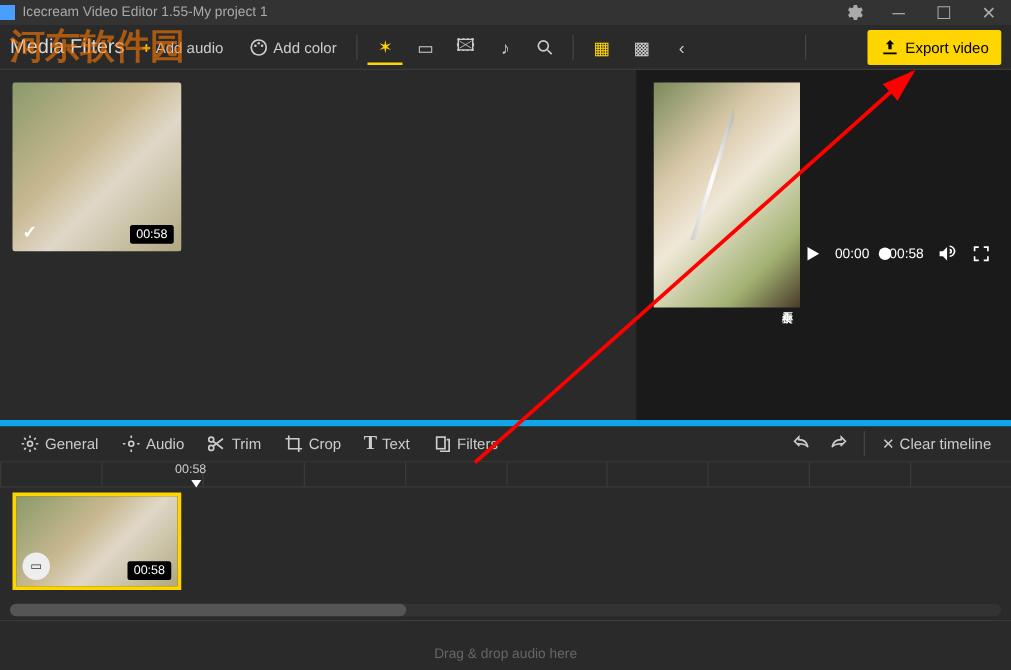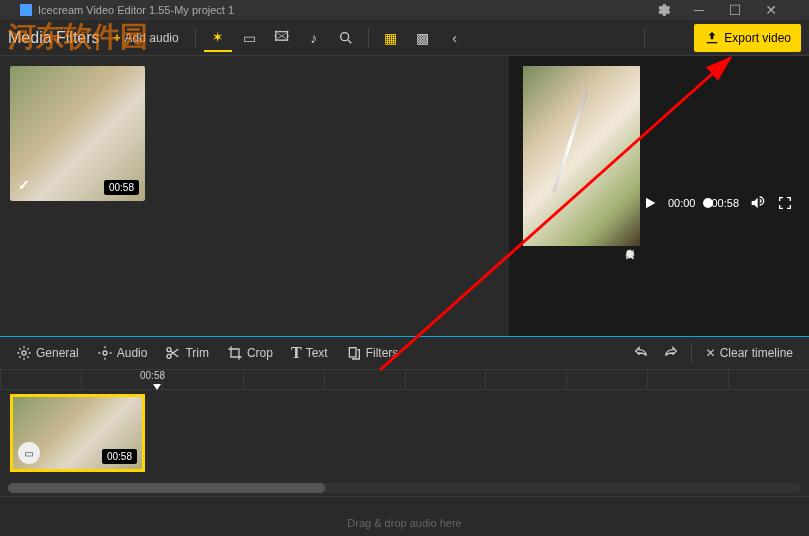--- a/index.html
+++ b/index.html
@@ -1,18 +1,18 @@
 <!DOCTYPE html>
 <html><head>
 <meta charset="utf-8">
 <style>
 * { margin: 0; padding: 0; box-sizing: border-box; font-family: Arial, sans-serif; }
 body { width: 809px; height: 536px; background: #2a2a2a; color: #ccc; font-size: 12px; overflow: hidden; position: relative; }
 
-.titlebar { height: 20px; background: #333; display: flex; align-items: center; padding: 0 20px; font-size: 11px; color: #aaa; }
+.titlebar { height: 20px; background: #333; display: flex; align-items: center; padding: 0 0; font-size: 11px; color: #aaa; }
 .titlebar .t-icon { width: 12px; height: 12px; background: #4a9eff; margin-right: 6px; }
 .titlebar .spacer { flex: 1; }
 .titlebar .ctl { width: 36px; height: 20px; display: flex; align-items: center; justify-content: center; cursor: pointer; font-size: 14px; }
 
 .topbar { height: 36px; background: #2a2a2a; border-bottom: 1px solid #3a3a3a; display: flex; align-items: center; padding: 0 8px; gap: 4px; }
 .ml-label { font-size: 16px; color: #ddd; margin-right: 2px; position: relative; }
 .watermark { position: absolute; top: 18px; left: 8px; font-size: 28px; font-weight: bold; color: #ff7a00; opacity: 0.6; z-index: 5; pointer-events: none; }
 .watermark .sub { font-size: 12px; color: #ff7a00; display: block; }
 .btn { display: flex; align-items: center; gap: 4px; padding: 4px 8px; cursor: pointer; border-radius: 2px; }
 .btn .plus { color: #ffd500; font-weight: bold; }
@@ -30,21 +30,21 @@
 
 .preview-panel { width: 300px; background: #1a1a1a; padding: 10px 14px; display: flex; flex-direction: row; }
 .preview-img { width: 100%; height: 180px; background: linear-gradient(135deg, #7a8a5a 0%, #d8c8a8 30%, #f0e8d8 50%, #a0b070 80%, #4a3a2a 100%); position: relative; }
 .preview-img .knife { position: absolute; top: 10%; left: 25%; width: 30%; height: 60%; background: linear-gradient(90deg, #ccc, #fff, #bbb); clip-path: polygon(0 100%, 100% 0, 100% 10%, 10% 100%); }
 .preview-img .txt { position: absolute; bottom: 4px; right: 4px; font-size: 9px; color: #fff; writing-mode: vertical-rl; }
 .player-ctrl { display: flex; align-items: center; gap: 8px; margin-top: 14px; color: #fff; font-size: 11px; }
 .play-btn { width: 20px; height: 20px; display: flex; align-items: center; justify-content: center; cursor: pointer; }
 .seek { flex: 1; height: 2px; background: #555; position: relative; cursor: pointer; }
 .seek .knob { position: absolute; left: 0; top: -4px; width: 10px; height: 10px; background: #fff; border-radius: 50%; }
 
-.edit-bar { height: 34px; border-top: 1px solid #0ea5e9; border-bottom: 1px solid #3a3a3a; display: flex; align-items: center; padding: 0 8px; gap: 2px; }
+.edit-bar { height: 34px; border-top: 5px solid #0ea5e9; border-bottom: 1px solid #3a3a3a; display: flex; align-items: center; padding: 0 8px; gap: 2px; }
 
 .timeline { flex: 1; background: #2a2a2a; }
 .tl-ruler { height: 20px; background: #2a2a2a; position: relative; border-bottom: 1px solid #3a3a3a; }
 .tl-marker { position: absolute; left: 140px; top: 0; color: #ccc; font-size: 10px; }
 .tl-marker::after { content: ''; position: absolute; top: 14px; left: 50%; width: 0; height: 0; border-left: 4px solid transparent; border-right: 4px solid transparent; border-top: 6px solid #fff; }
 .tl-ticks { position: absolute; inset: 0; display: flex; }
 .tl-ticks span { flex: 1; border-left: 1px solid #3a3a3a; }
 .tl-track { height: 90px; display: flex; align-items: flex-start; padding: 4px 10px; }
 .clip { width: 135px; height: 78px; border: 3px solid #ffd500; background: linear-gradient(135deg, #8a9a6a 0%, #c8b890 40%, #e0d8c8 60%, #b0a880 100%); position: relative; }
 .clip .circ { position: absolute; bottom: 5px; left: 5px; width: 22px; height: 22px; background: #eee; border-radius: 50%; display: flex; align-items: center; justify-content: center; font-size: 10px; color: #333; }
@@ -79,20 +79,29 @@
 <div class="watermark">
   <span>河东软件园</span>
 </div>
 
 <div class="topbar">
   <span class="ml-label">Media Filters</span>
   <div class="btn">
       <span class="plus">+</span>
       <span>Add audio</span>
     </div>
+  <div class="btn">
+    <svg class="ico" viewBox="0 0 24 24">
+        <circle cx="12" cy="12" r="9" fill="none" stroke="currentColor" stroke-width="2"></circle>
+        <circle cx="8" cy="10" r="1.5"></circle>
+        <circle cx="12" cy="7" r="1.5"></circle>
+        <circle cx="16" cy="10" r="1.5"></circle>
+      </svg>
+    <span>Add color</span>
+  </div>
   <div class="sep"></div>
   <div class="icon-btn active">✶</div>
   <div class="icon-btn">▭</div>
   <div class="icon-btn">🖾</div>
   <div class="icon-btn">♪</div>
   <div class="icon-btn">
     <svg class="ico" viewBox="0 0 24 24">
         <circle cx="10" cy="10" r="6" fill="none" stroke="currentColor" stroke-width="2"></circle>
         <path d="M15 15l5 5" stroke="currentColor" stroke-width="2"></path>
       </svg>

